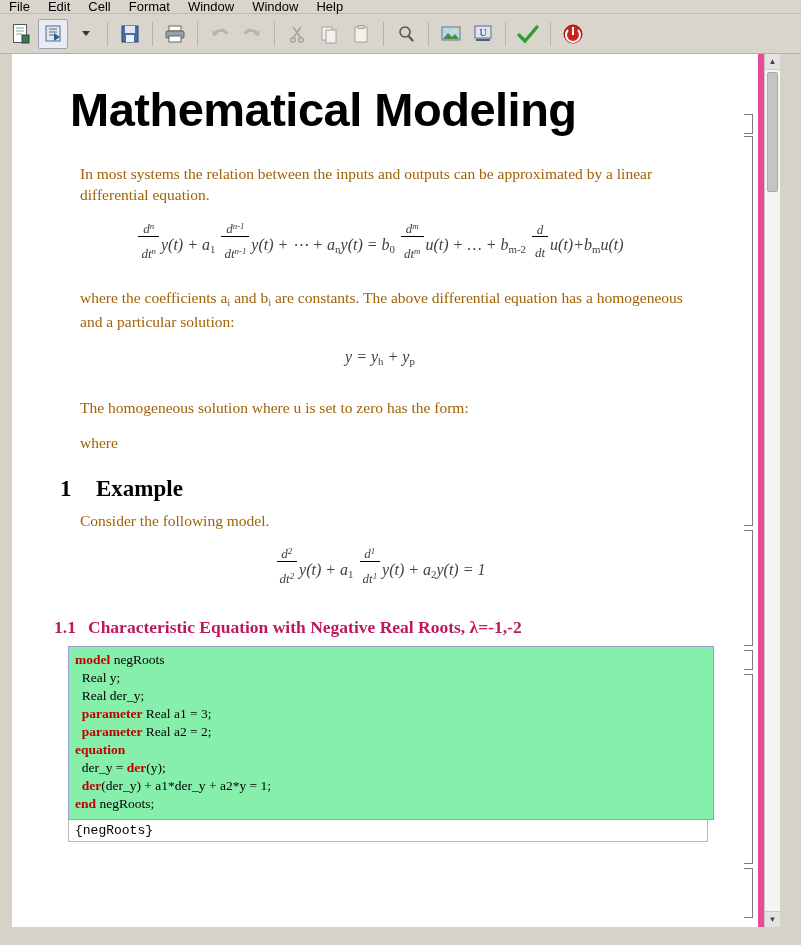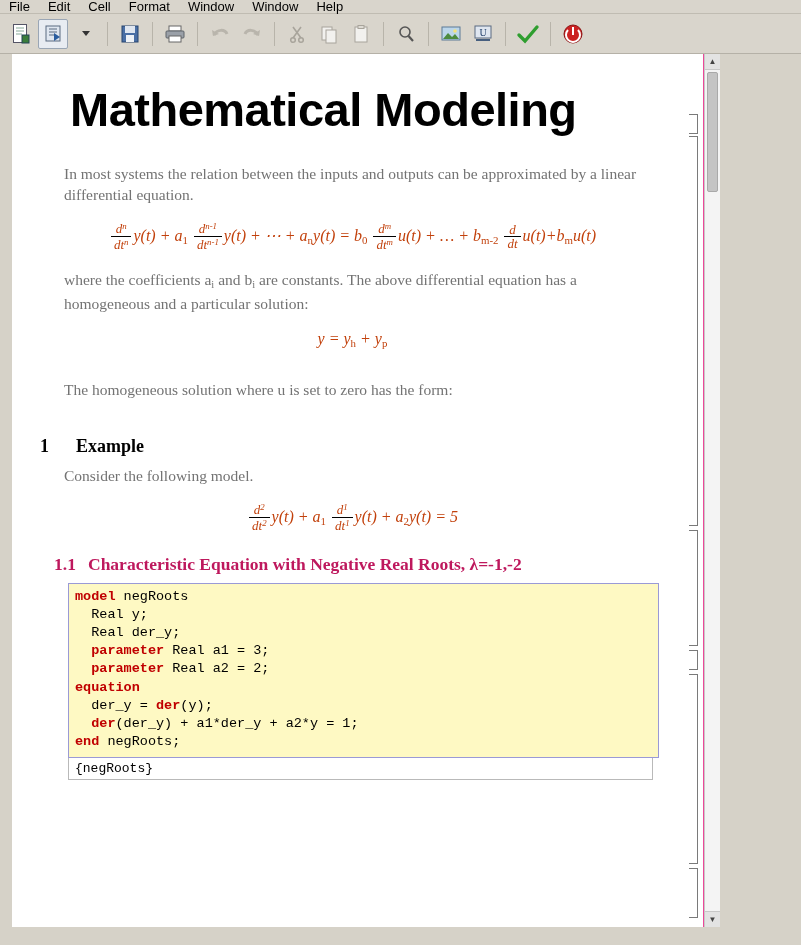--- a/index.html
+++ b/index.html
@@ -71,24 +71,24 @@
   .docwrap {
     flex: 1 1 auto;
     display: flex;
     background: #d6d2c8;
     overflow: hidden;
     position: relative;
   }
   .page {
     background: #ffffff;
     margin-left: 12px;
-    width: 692px;
+    width: 752px;
     position: relative;
     overflow: hidden;
-    border-right: 1px solid #ec4899;
+    border-right: 6px solid #ec4899;
   }
   .pagescroll {
     position: absolute;
     top: 0; left: 0; right: 0; bottom: 0;
     padding: 14px 30px 0 20px;
   }
 
   
   .vscroll {
     width: 16px;
@@ -117,66 +117,66 @@
     font-weight: bold;
     font-size: 47px;
     letter-spacing: -0.5px;
     margin: 14px 0 26px 38px;
     color: #000;
   }
   .para {
     font-family: "Liberation Serif", serif;
     font-size: 15.5px;
     line-height: 1.38;
-    color: #737373;
-    margin: 0 30px 0 32px;
+    color: #a16207;
+    margin: 0 30px 0 48px;
   }
   .spacer-s { height: 14px; }
 
   .eq {
     text-align: center;
     font-family: "Liberation Serif", serif;
     font-style: italic;
-    color: #c2410c;
+    color: #404040;
     margin: 16px 0 16px 0;
   }
   .frac {
     display: inline-block;
     vertical-align: middle;
     text-align: center;
     margin: 0 2px;
   }
   .frac .num { display: block; font-size: 13px; line-height: 1.05; padding: 0 3px; }
-  .frac .den { display: block; font-size: 13px; line-height: 1.15; border-top: 1px solid #000; padding: 0 3px; }
+  .frac .den { display: block; font-size: 13px; line-height: 1.15; border-top: 1px solid #000; padding: 9px 3px; }
   sub.s { font-size: 0.68em; vertical-align: -0.28em; font-style: normal; }
   sup.s { font-size: 0.68em; vertical-align: 0.5em; font-style: italic; }
 
   h1.sec {
     font-family: "Liberation Serif", serif;
-    font-size: 18px;
+    font-size: 23px;
     font-weight: bold;
-    margin: 22px 0 8px 8px;
+    margin: 22px 0 8px 28px;
     color: #000;
   }
   h1.sec .num { display: inline-block; width: 36px; }
   h2.sub {
     font-family: "Liberation Serif", serif;
     font-size: 17.5px;
     font-weight: bold;
     margin: 20px 0 8px 22px;
     color: #be185d;
   }
   h2.sub .num { display: inline-block; width: 34px; }
 
   .codecell {
     margin: 6px 14px 0 36px;
-    background: #fef9c3;
+    background: #86efac;
     border: 1px solid #9a9ad6;
     padding: 4px 6px 6px 6px;
-    font-family: Liberation Mono, monospace;
+    font-family: Liberation Serif, serif;
     font-size: 13.5px;
     line-height: 1.34;
     color: #000;
     white-space: pre;
   }
   .codecell .kw { color: #c00000; font-weight: bold; }
   .outcell {
     margin: 0 20px 0 36px;
     background: #ffffff;
     border: 1px solid #b9b9b9;
@@ -350,37 +350,38 @@
 
         <div class="eq">
           <span>y =  y</span><sub class="s">h</sub><span> + y</span><sub class="s">p</sub>
         </div>
 
         <div class="spacer-s"></div>
         <div class="para">The homogeneous solution where u is set to zero has the form:</div>
 
 
         <div class="spacer-s"></div>
+        <div class="para">where</div>
 
 
         <h1 class="sec">
           <span class="num">1</span><span>Example</span>
         </h1>
 
         <div class="para">Consider the following model.</div>
 
         <div class="eq">
           <span class="frac">
             <span class="num"><i>d</i><sup class="s">2</sup></span>
             <span class="den"><i>dt</i><sup class="s">2</sup></span>
           </span><span>y(t) + a</span><sub class="s">1</sub>
           <span class="frac">
             <span class="num"><i>d</i><sup class="s">1</sup></span>
             <span class="den"><i>dt</i><sup class="s">1</sup></span>
-          </span><span>y(t) + a</span><sub class="s">2</sub><span>y(t) = 5</span>
+          </span><span>y(t) + a</span><sub class="s">2</sub><span>y(t) = 1</span>
         </div>
 
 
         <h2 class="sub">
           <span class="num">1.1</span><span>Characteristic Equation with Negative Real Roots, λ=-1,-2</span>
         </h2>
 
         <div class="codecell"><span class="kw">model</span><span> negRoots</span>
 <span>  Real y;</span>
 <span>  Real der_y;</span>

